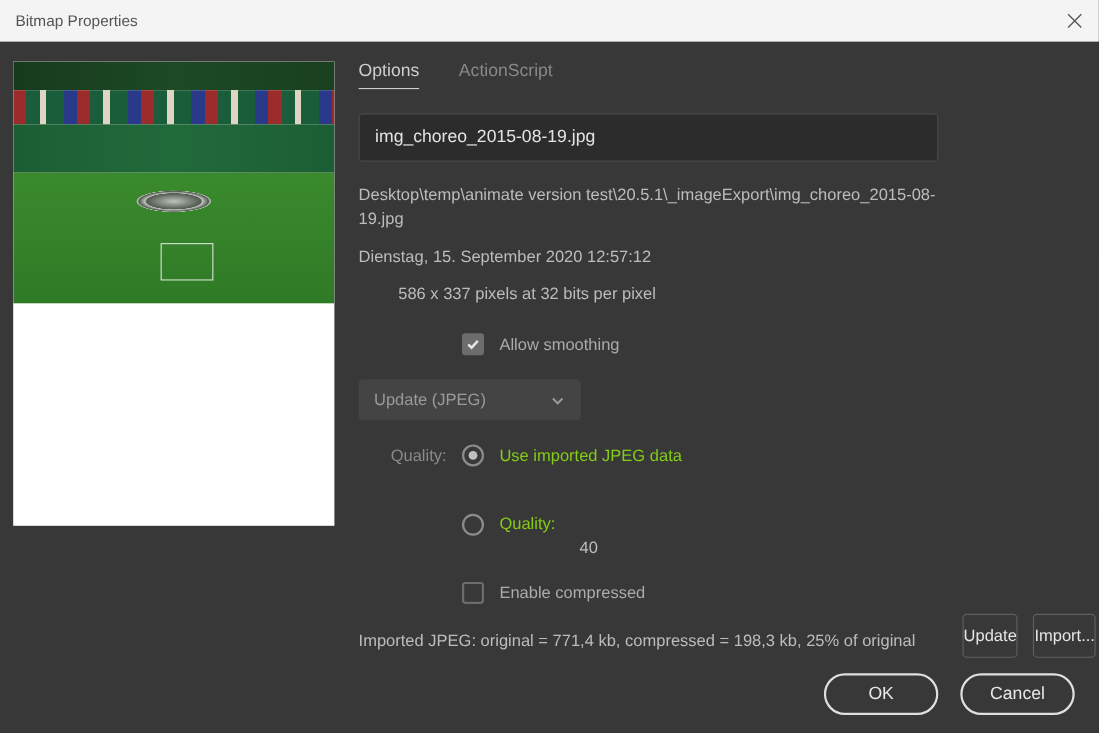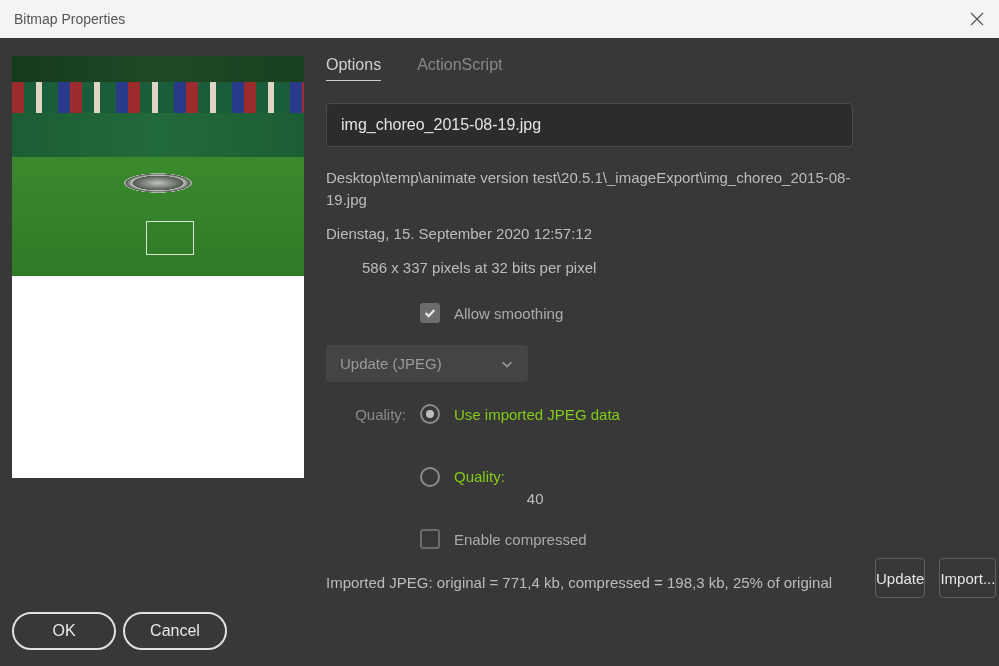--- a/index.html
+++ b/index.html
@@ -86,21 +86,21 @@
 
   
   .right-col { width: 104px; display:flex; flex-direction:row; gap:14px;align-items:flex-end; }
   .sq-btn {
     height:40px; border:1px solid #606060; border-radius:4px;
     display:flex; align-items:center; justify-content:center;
     color:#e6e6e6; font-size:15px; cursor:pointer; background:transparent;
   }
 
   
-  .footer { display:flex; gap:7px; margin-top:14px; padding-right:2px; }
+  .footer { display:flex; justify-content:flex-end; gap:20px; margin-top:14px; padding-right:2px; }
   .pill {
     width:104px; height:38px; border:2px solid #e0e0e0; border-radius:20px;
     display:flex; align-items:center; justify-content:center;
     color:#e8e8e8; font-size:16px; cursor:pointer; background:transparent;
   }
 </style>
 </head>
 <body>
 
 <div class="titlebar">

